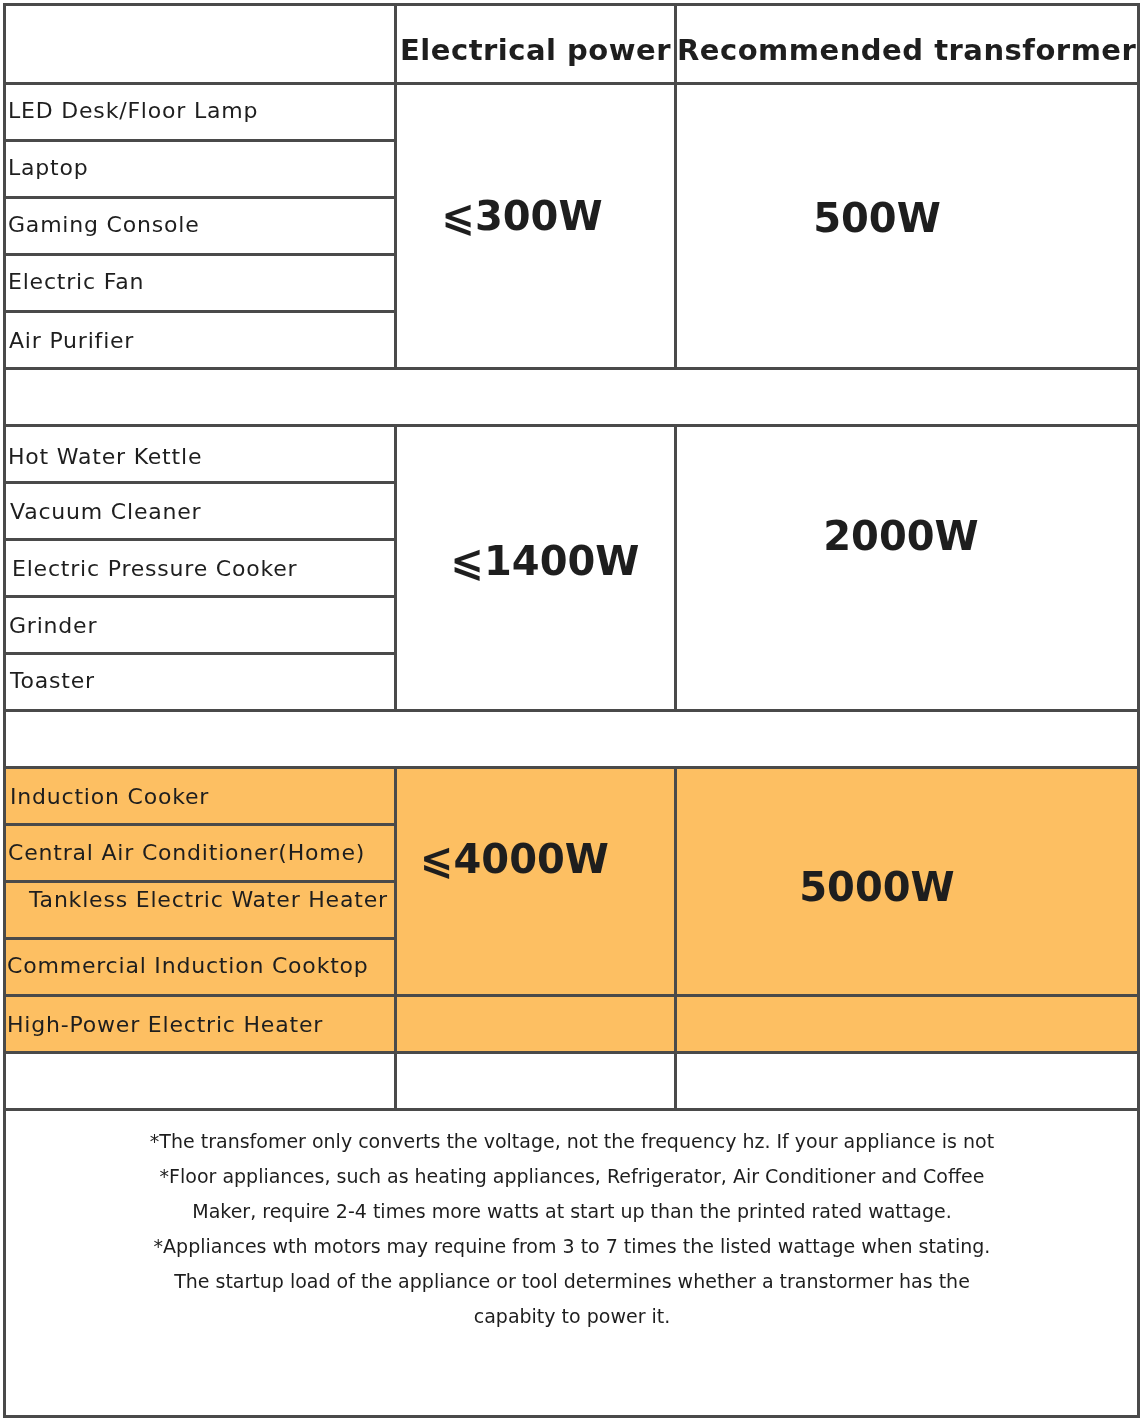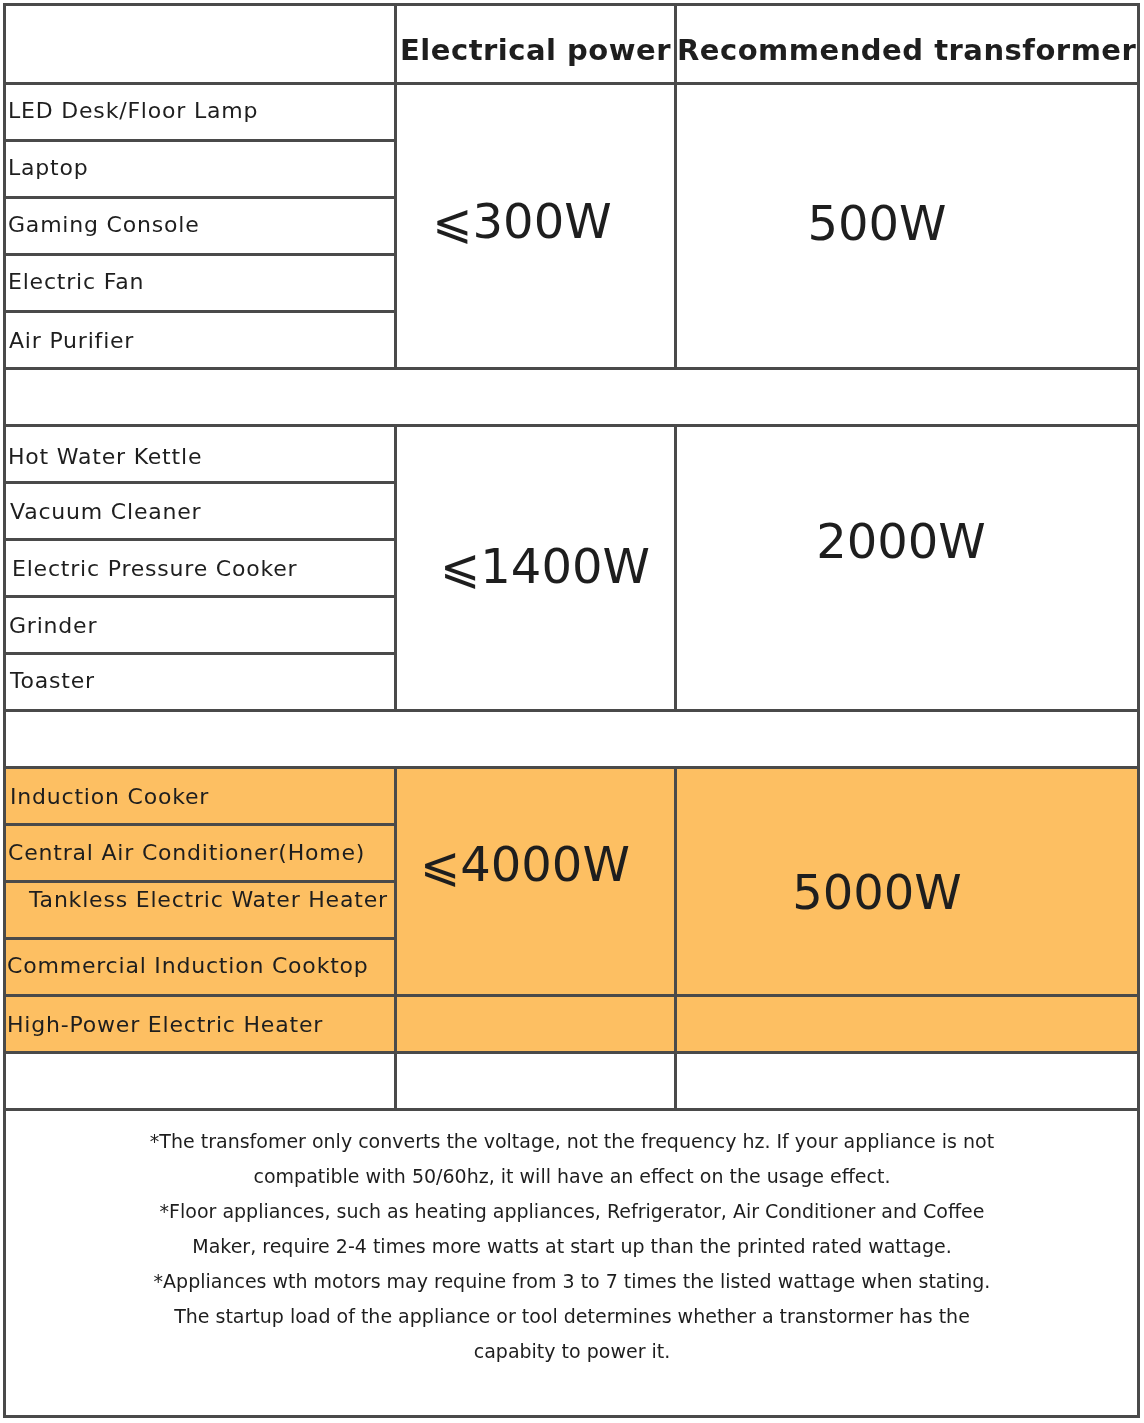--- a/index.html
+++ b/index.html
@@ -6,21 +6,21 @@
     body { width: 1144px; height: 1423px; position: relative; overflow: hidden;
            font-family: "DejaVu Sans", sans-serif; color: #1e1e1e; }
     .frame { position: absolute; left: 3px; top: 3px; width: 1137px; height: 1415px;
              border: 3px solid #4a4a4a; box-sizing: border-box; }
     .hline { position: absolute; height: 3px; background: #4a4a4a; }
     .vline { position: absolute; width: 3px; background: #4a4a4a; }
     .fill { position: absolute; background: #fdbf62; }
     .txt { position: absolute; white-space: nowrap; }
     .hdr { font-size: 29px; font-weight: bold; letter-spacing: 0.5px; }
     .item { font-size: 22px; letter-spacing: 0.8px; }
-    .big { font-size: 48px; font-weight: normal; text-align: center; }
+    .big { font-size: 40px; font-weight: bold; text-align: center; }
     .notes { position: absolute; left: 10px; width: 1124px; top: 1124px;
              font-size: 19px; line-height: 35px; text-align: center; }
   </style>
 </head>
 <body>
 
 <div>
 
   <div class="fill" style="left:6px; top:768px; width:1132px; height:284px;"></div>
 
@@ -76,19 +76,18 @@
   <div class="txt item" style="left:8px; top:840px;">Central Air Conditioner(Home)</div>
   <div class="txt item" style="left:9px; top:887px;margin-left:20px;">Tankless Electric Water Heater</div>
   <div class="txt item" style="left:7px; top:953px;">Commercial Induction Cooktop</div>
   <div class="txt item" style="left:7px; top:1012px;">High-Power Electric Heater</div>
   <div class="txt big" style="left:420px; width:250px; top:836px; text-align:left;">⩽4000W</div>
   <div class="txt big" style="left:677px; width:400px; top:864px;">5000W</div>
 </div>
 
 <div class="notes">
   <div>*The transfomer only converts the voltage, not the frequency hz. If your appliance is not</div>
-  <div>compatible with 50/60hz, it will have an effect on the usage effect.</div>
   <div>*Floor appliances, such as heating appliances, Refrigerator, Air Conditioner and Coffee</div>
   <div>Maker, require 2-4 times more watts at start up than the printed rated wattage.</div>
   <div>*Appliances wth motors may requine from 3 to 7 times the listed wattage when stating.</div>
   <div>The startup load of the appliance or tool determines whether a transtormer has the</div>
   <div>capabity to power it.</div>
 </div>
 
 </body></html>

